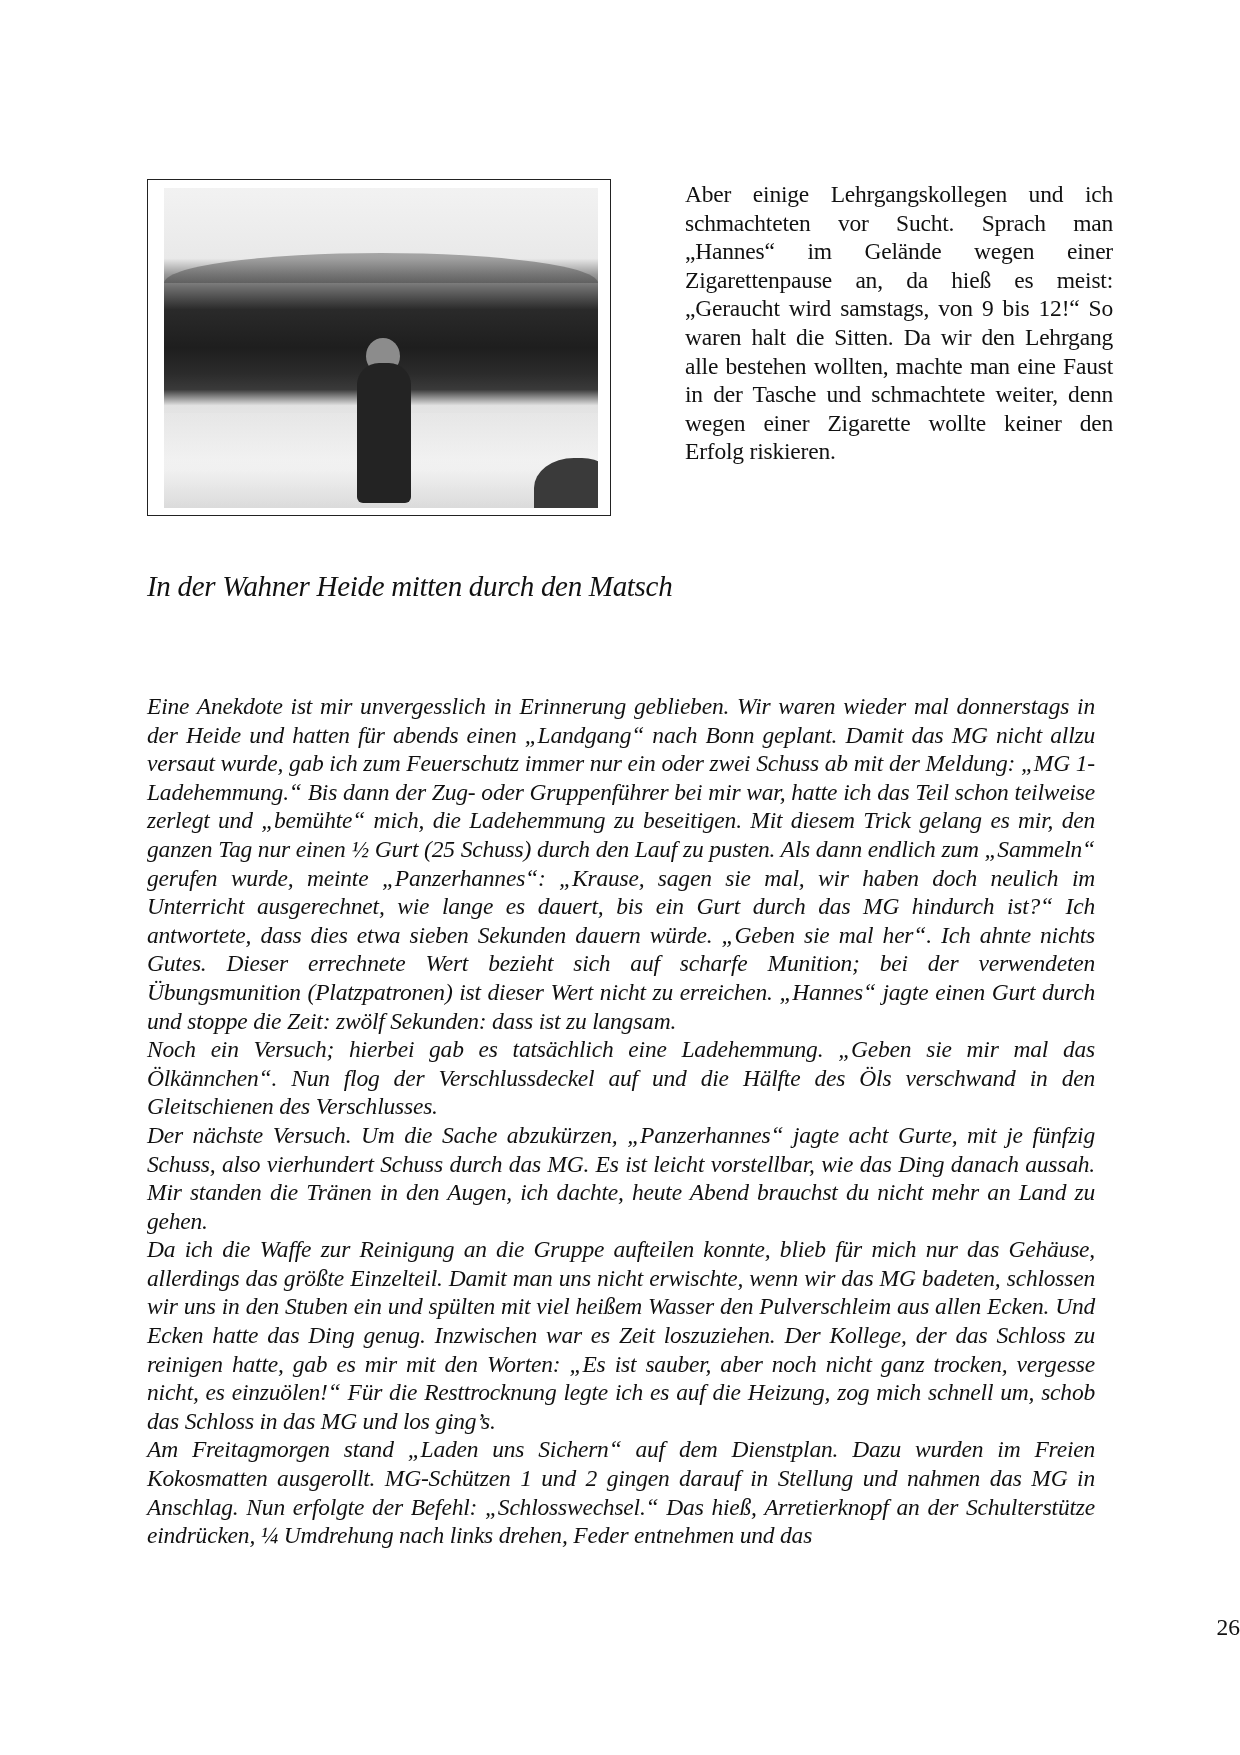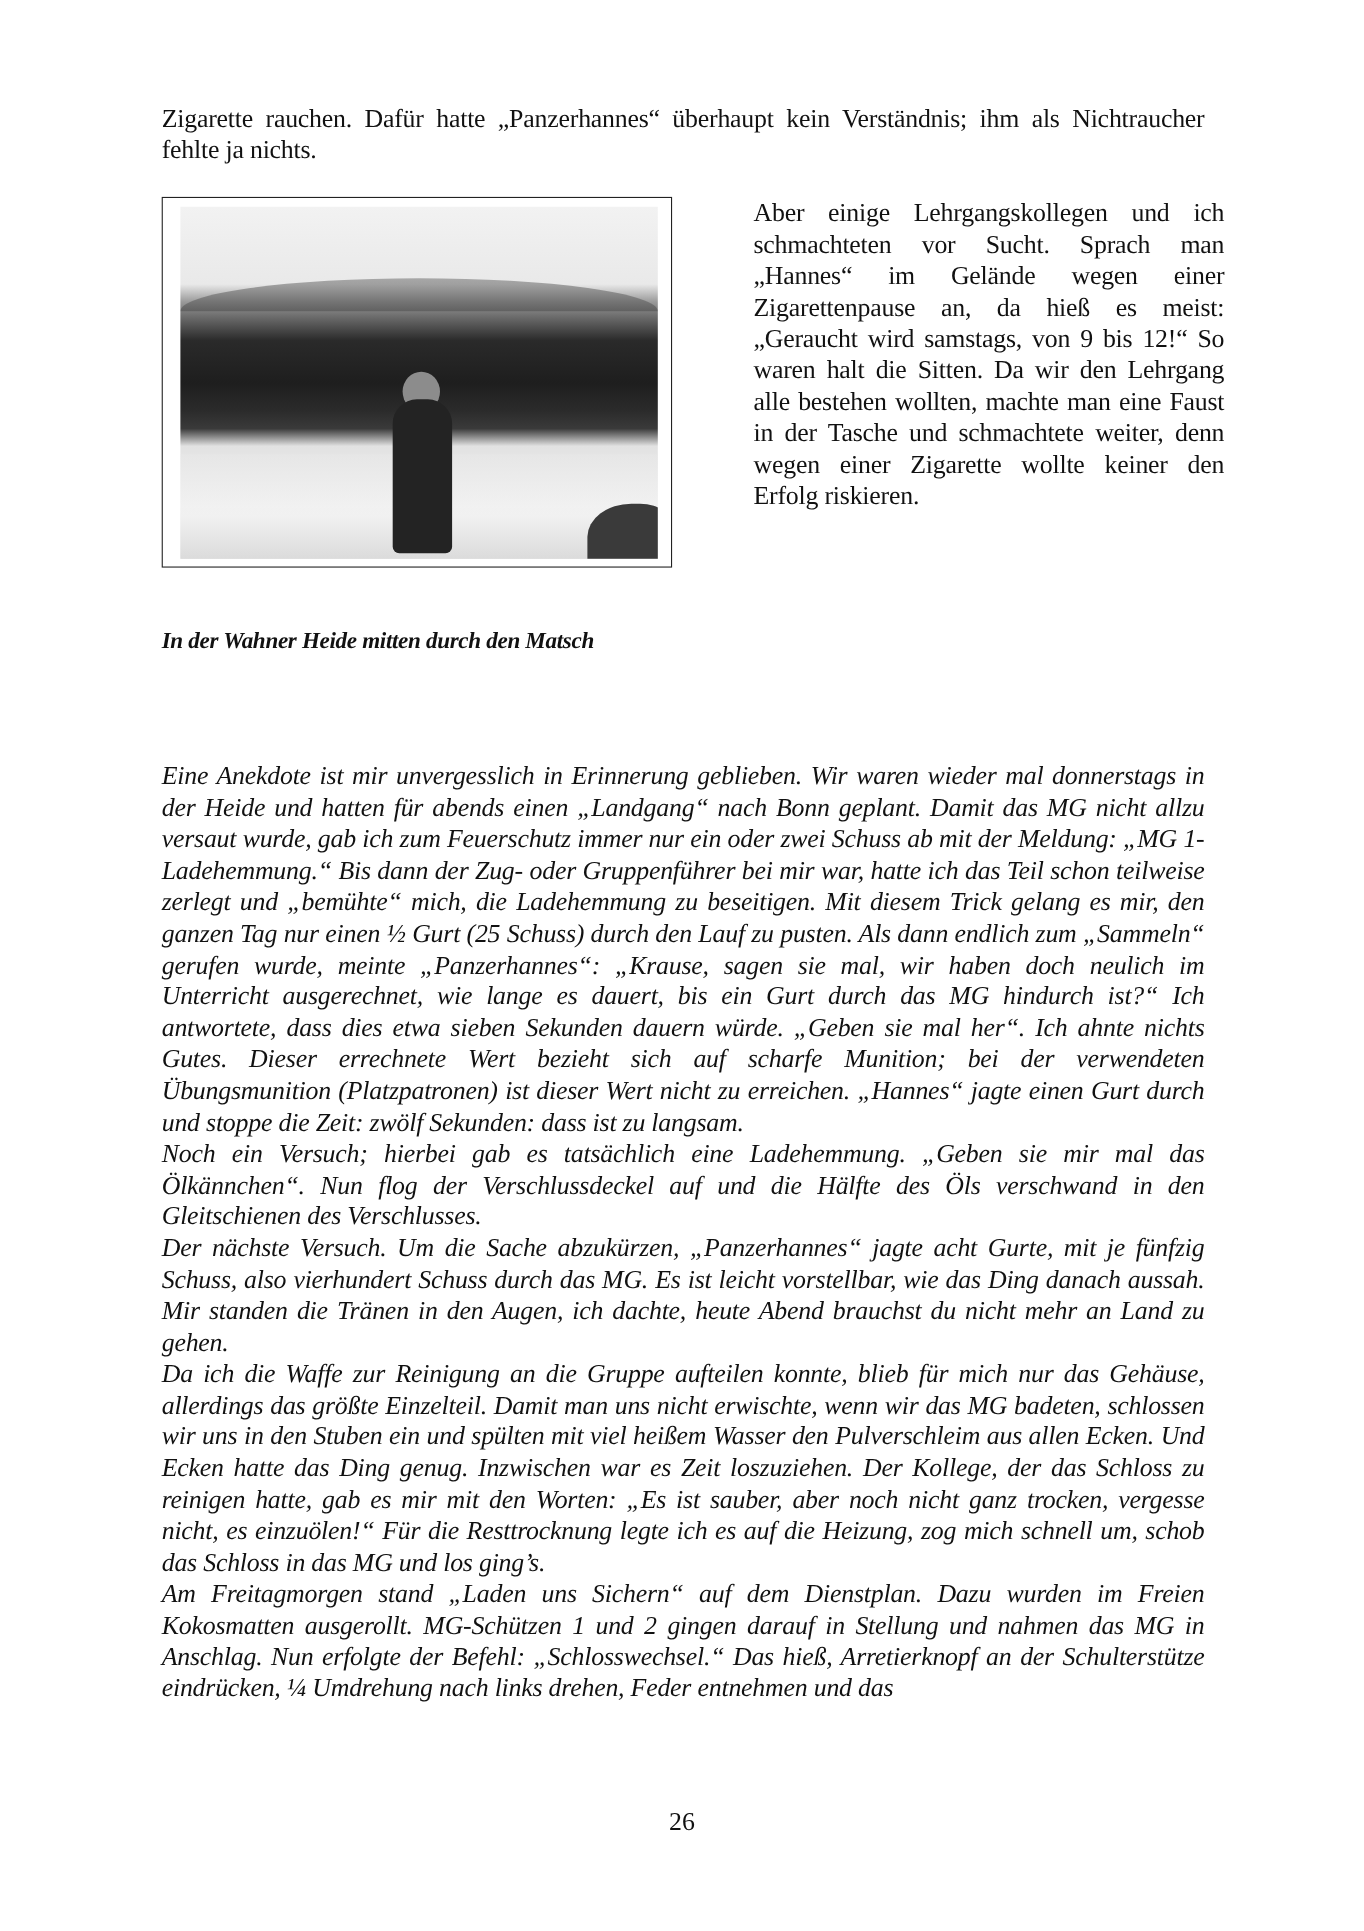--- a/index.html
+++ b/index.html
@@ -19,34 +19,31 @@
                  background: linear-gradient(180deg, #8a8a8a, #555); border-radius: 50% 50% 0 0 / 100% 100% 0 0; opacity: .7; }
   .photo .figure-body { position: absolute; left: 193px; top: 175px; width: 54px; height: 140px;
                         background: #232323; border-radius: 22px 22px 6px 6px; }
   .photo .figure-head { position: absolute; left: 202px; top: 150px; width: 34px; height: 36px;
                         background: #8c8c8c; border-radius: 50%; }
   .photo .puddle { position: absolute; left: 0; top: 225px; width: 434px; height: 95px;
                    background: linear-gradient(180deg, #e8e8e8, #f4f4f4 60%, #ddd); opacity: .6; }
   .photo .rock { position: absolute; left: 370px; top: 270px; width: 80px; height: 60px;
                  background: #3a3a3a; border-radius: 50% 40% 0 0; }
   .side-text { left: 685px; top: 180px; width: 428px; }
-  .caption { position: absolute; left: 147px; top: 570px; font-style: italic; font-size: 21px; letter-spacing: -0.3px; font-weight: bold; }
+  .caption { position: absolute; left: 147px; top: 570px; font-style: italic; font-size: 29px; letter-spacing: -0.3px; }
   .heading { position: absolute; left: 147px; top: 636px; font-weight: bold; font-size: 23.5px; letter-spacing: -0.4px; }
   .body-text { left: 147px; top: 692px; width: 948px; font-style: italic; }
   .body-text p { text-align: justify; }
-  .page-number { position: absolute; left: 0; width: 1240px; top: 1614px; text-align: center; font-size: 23.5px; margin-top: 30px; }
+  .page-number { position: absolute; left: 0; width: 1240px; top: 1614px; text-align: right; font-size: 23.5px; }
 </style>
 </head>
 <body>
 
 <div class="page">
 
-  <div class="text-block intro">
-    <p>Zigarette rauchen. Dafür hatte „Panzerhannes“ überhaupt kein Verständnis; ihm als Nichtraucher fehlte ja nichts.</p>
-  </div>
 
   <div class="photo-frame">
     <div class="photo" title="Schwarz-Weiß-Foto: Soldat in Matsch und Pfütze in der Heide">
       <div class="hill"></div>
       <div class="puddle"></div>
       <div class="figure-head"></div>
       <div class="figure-body"></div>
       <div class="rock"></div>
     </div>
   </div>

